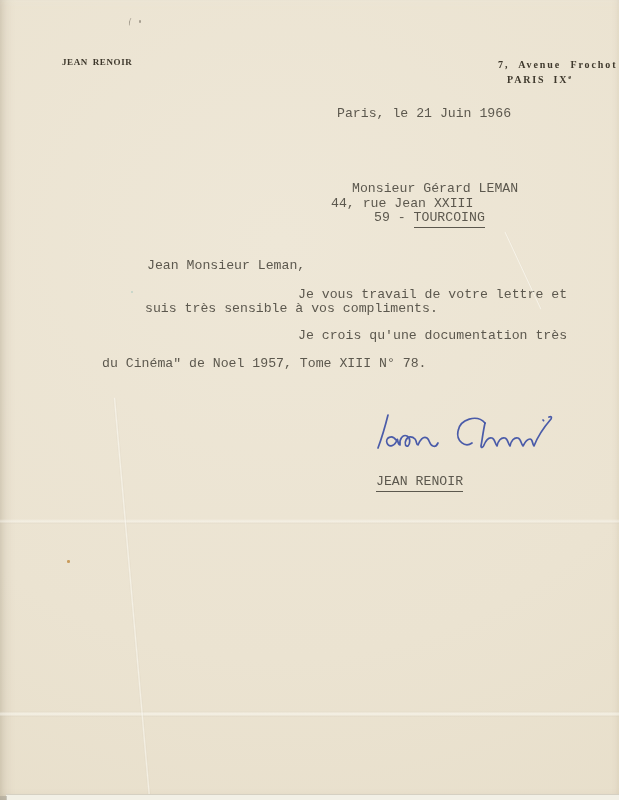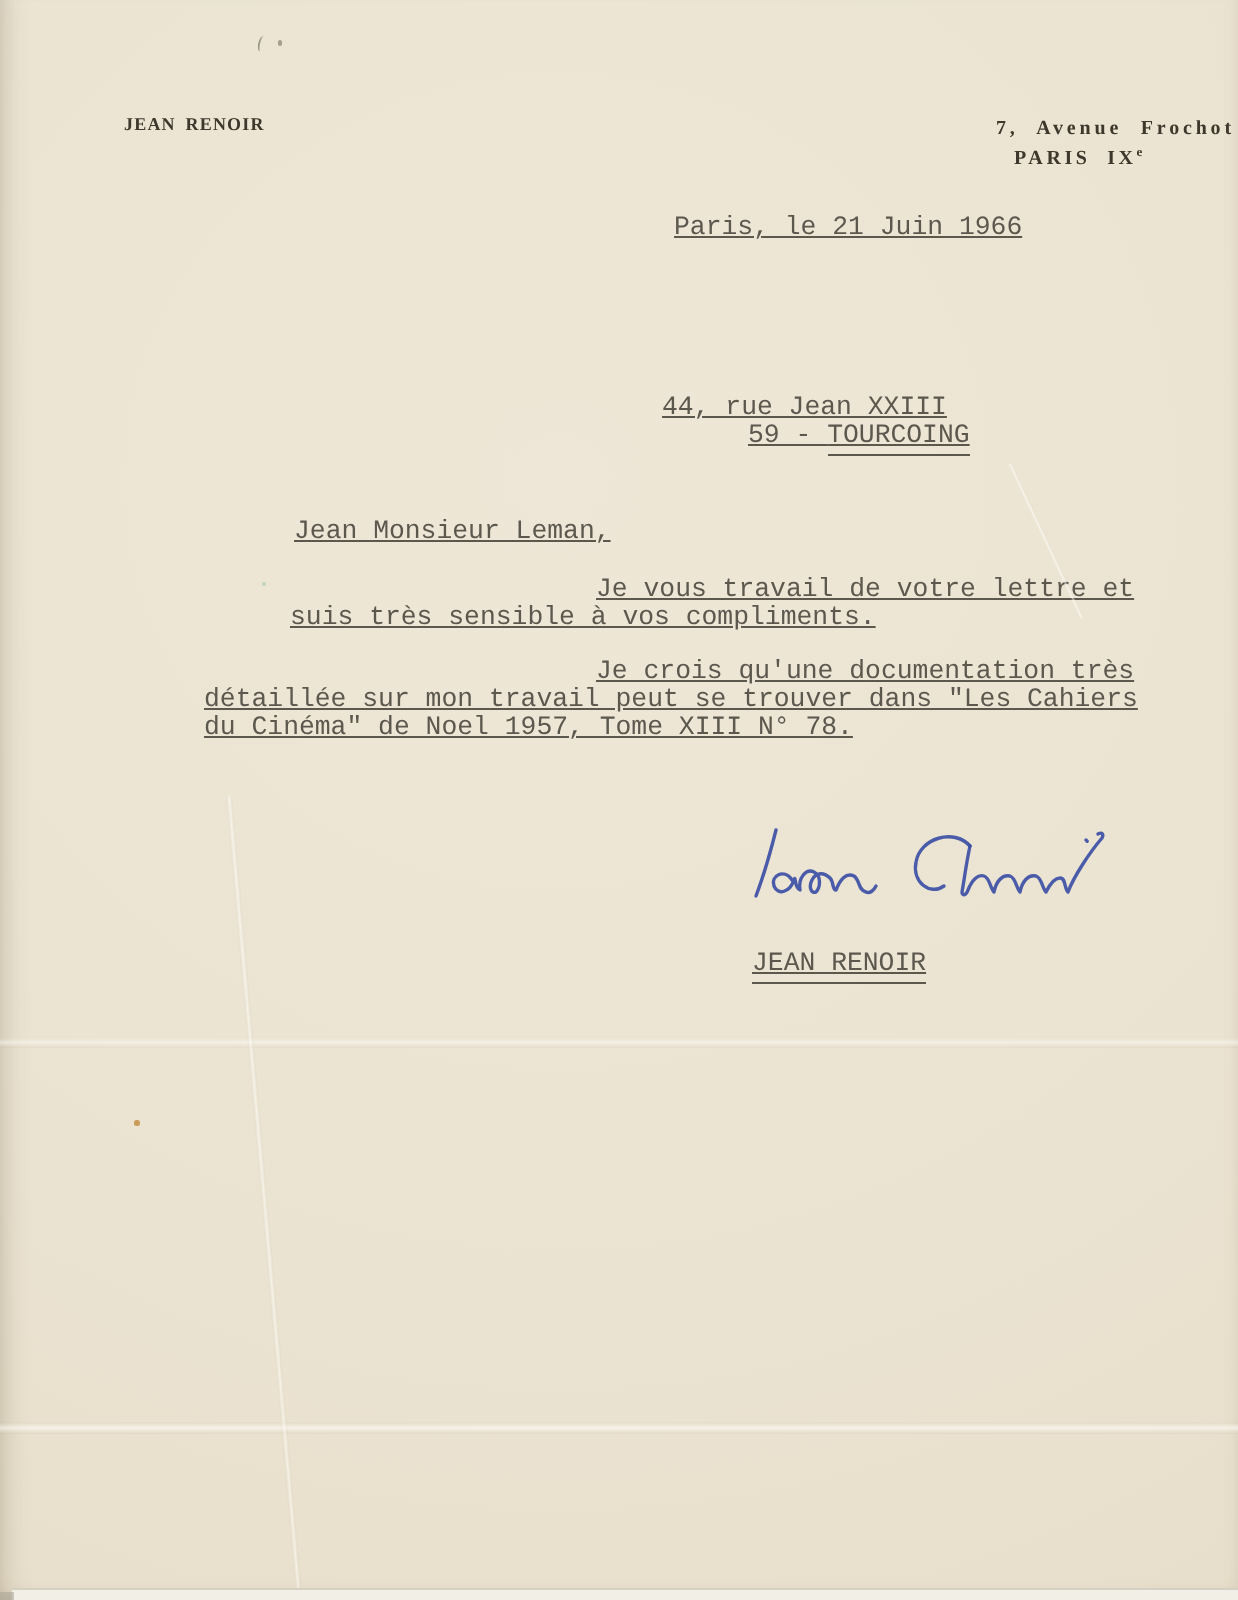--- a/index.html
+++ b/index.html
@@ -10,21 +10,21 @@
     background: radial-gradient(ellipse 130% 95% at 45% 30%, #eee7d7 0%, #ebe3d1 55%, #e6ddc8 100%);
     box-shadow: inset 10px 0 14px -10px rgba(110,95,70,.35),
                 inset -6px 0 10px -8px rgba(110,95,70,.18),
                 inset 0 -9px 12px -10px rgba(110,95,70,.22),
                 inset 0 6px 10px -8px rgba(255,255,250,.5);
     font-family:"Liberation Mono", monospace;
     color:#5c584e;
   }
 
   
-  .typed { position:absolute; font-size:13.2px; line-height:13.2px; white-space:pre;text-decoration:underline; }
+  .typed { position:absolute; font-size:13.2px; line-height:13.2px; white-space:pre; }
 
   
   .serif { position:absolute; font-family:"Liberation Serif", serif; color:#3e382c; font-weight:700; white-space:pre; }
   .lh-name { top:57px; left:62px;  font-size:9px;  letter-spacing:.6px; word-spacing:2px; }
   .lh-addr { top:59px; left:459px; font-size:10px; letter-spacing:1.9px; word-spacing:5px;margin-left:39px; }
   .lh-city { top:73px; left:507px; font-size:10px; letter-spacing:1.8px; word-spacing:4px; }
   .lh-city sup { font-size:6.5px; vertical-align:4px; letter-spacing:0; }
 
   
   .date      { top:107px; left:337px; }
@@ -72,30 +72,30 @@
 <body>
 
 <div class="paper">
 
   <div class="serif lh-name">JEAN RENOIR</div>
   <div class="serif lh-addr">7, Avenue Frochot</div>
   <div class="serif lh-city"><span>PARIS IX</span><sup>e</sup></div>
 
   <div class="typed date">Paris, le 21 Juin 1966</div>
 
+  <div class="typed rcpt1">Monsieur Gérard LEMAN</div>
   <div class="typed rcpt2">44, rue Jean XXIII</div>
   <div class="typed rcpt3"><span>59 - </span><span class="u">TOURCOING</span></div>
 
   <div class="typed salut">Jean Monsieur Leman,</div>
 
   <div class="typed p1a">Je vous travail de votre lettre et</div>
   <div class="typed p1b">suis très sensible à vos compliments.</div>
 
   <div class="typed p2a">Je crois qu'une documentation très</div>
-  <div class="typed p2b">détaillée sur mon travail peut se trouver dans "Les Cahiers</div>
   <div class="typed p2c">du Cinéma" de Noel 1957, Tome XIII N° 78.</div>
 
 
   <svg class="signature" viewBox="0 0 215 70" aria-label="Jean Renoir">
     <path d="M 33,15 C 30,27 26,40 23,48"></path>
     <path d="M 41,40 C 37,34 30,38 32,43 C 34,48 40,46 42,40 C 43,37 42,44 45,45 C 44,39 48,34 52,36 C 56,38 55,44 53,46 C 51,47 49,44 51,40 C 53,36 57,36 60,39 C 62,41 61,45 63,45 C 65,40 68,36 72,38 C 75,40 74,45 78,46 C 80,47 82,45 83,43"></path>
     <path d="M 130,23 C 122,14 105,19 103,31 C 101,41 110,48 117,43"></path>
     <path d="M 130,23 C 128,32 127,41 126,46 C 126,48 128,48 129,45 C 131,40 134,37 137,38 C 140,39 140,44 142,46 C 143,41 146,37 150,38 C 153,39 153,44 155,46 C 156,41 159,37 163,38 C 166,39 166,44 168,46 C 170,42 172,39 175,39 C 178,39 177,44 179,46 C 182,38 190,26 196,19 C 197,17 196,16 194,17"></path>
     <path d="M 188,20 L 188.6,20.6"></path>
   </svg>

